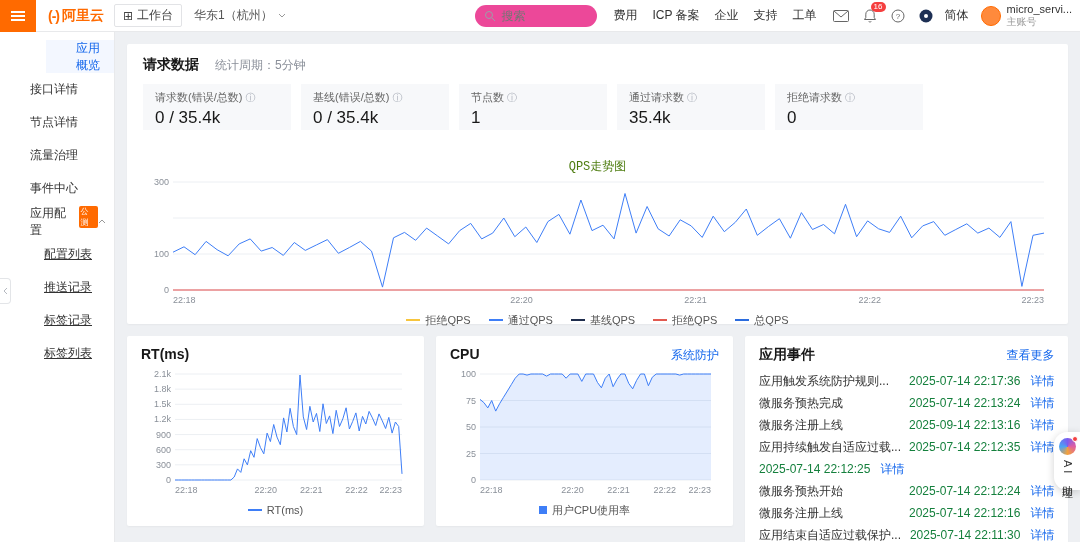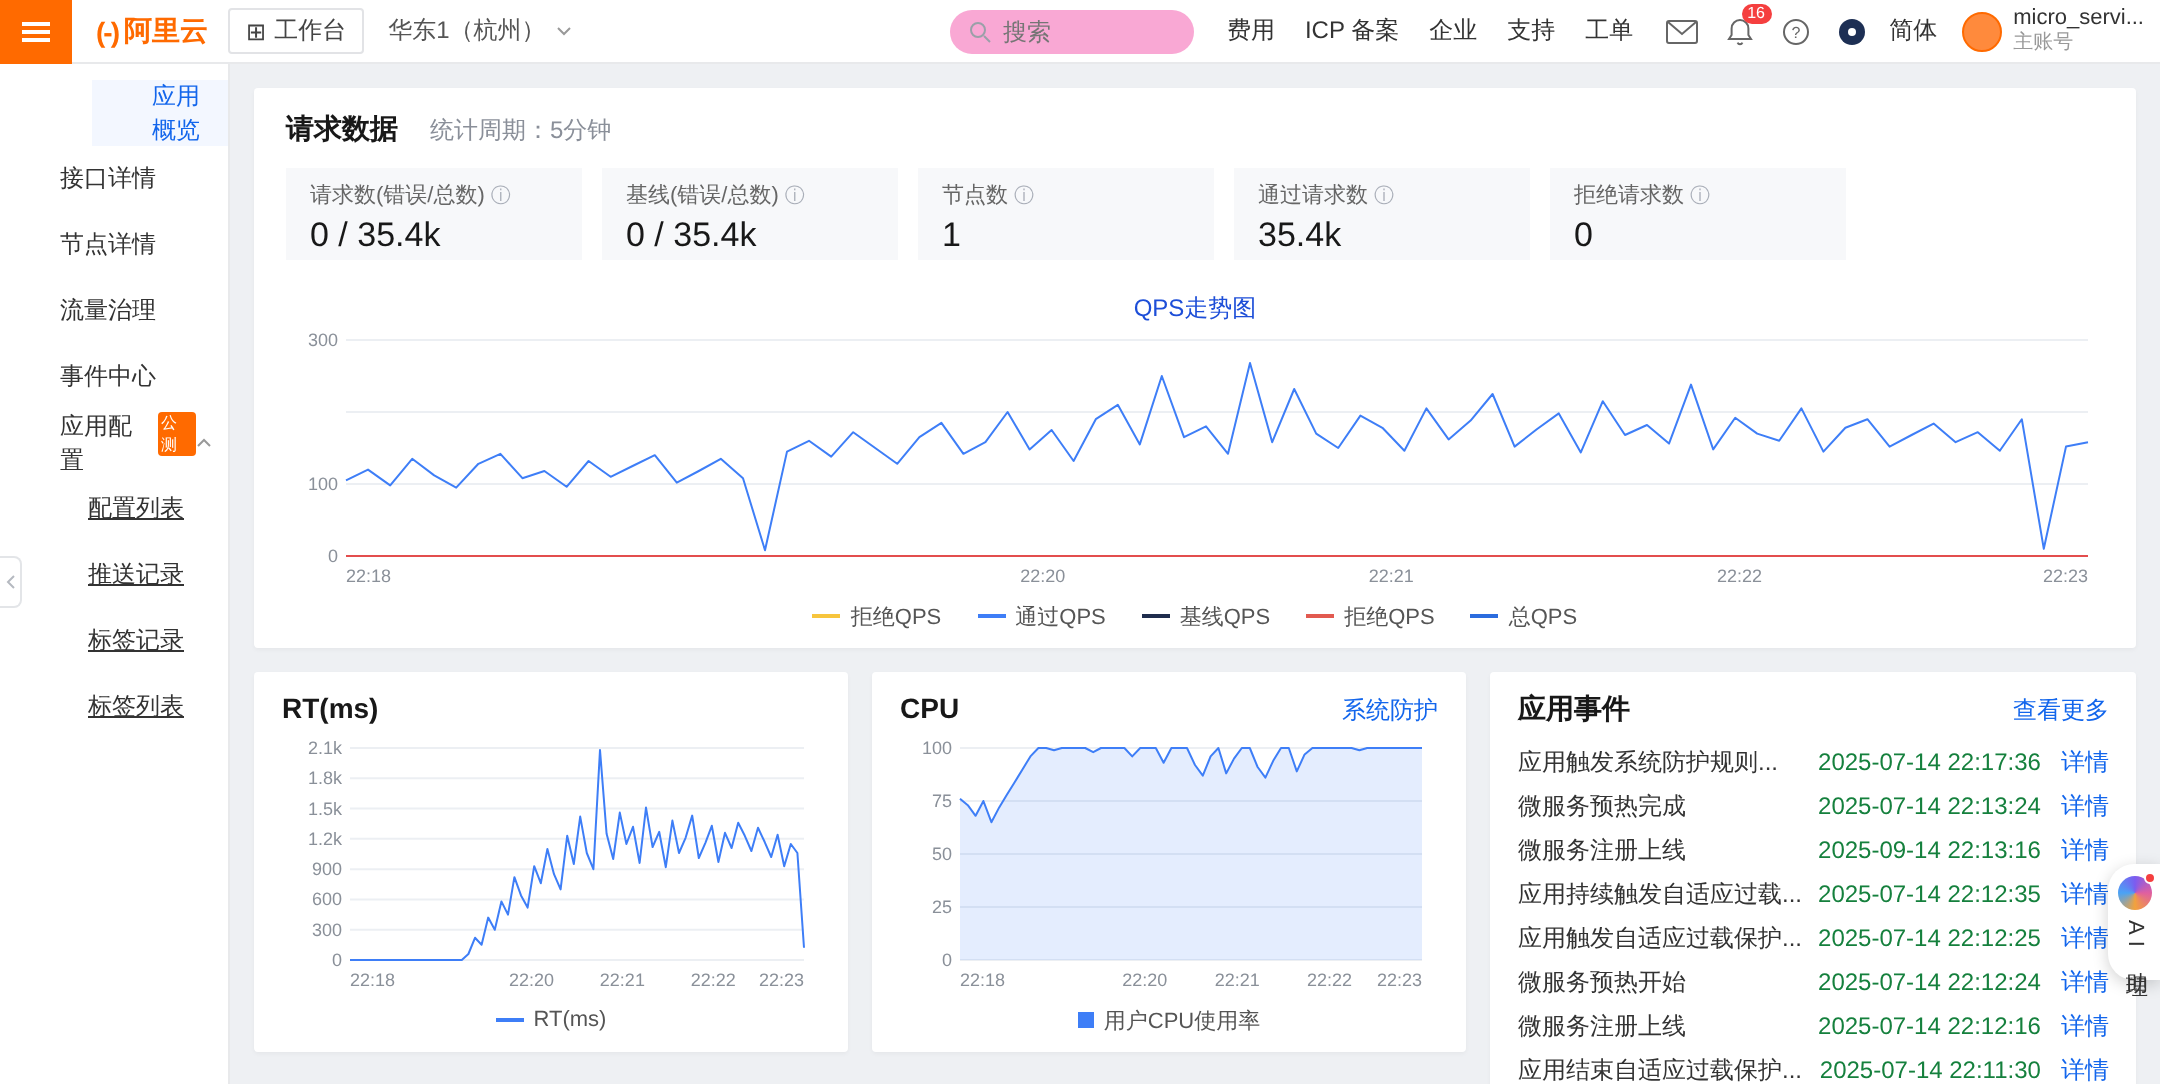--- a/index.html
+++ b/index.html
@@ -19,21 +19,21 @@
   .burger { width:14px; height:2px; background:#fff; display:block;
     box-shadow:0 -4px 0 #fff, 0 4px 0 #fff; }
   .logo { display:flex; align-items:center; gap:3px; padding:0 10px 0 12px;
     color:#ff6a00; font-weight:bold; font-size:14px; cursor:pointer; flex:none; }
   .logo-mark { font-weight:bold; letter-spacing:-1px; }
   .workbench { display:flex; align-items:center; gap:4px; border:1px solid #e2e3e6;
     border-radius:2px; padding:2px 8px; font-size:12px; color:#444; margin-right:12px;
     cursor:pointer; flex:none; }
   .region { display:flex; align-items:center; gap:5px; font-size:12px; color:#555;
     cursor:pointer; flex:none; }
-  .search { margin-left:auto; width:122px; height:22px; background:#f9a8d4;
+  .search { margin-left:auto; width:122px; height:22px; background:#ec4899;
     border-radius:11px; display:flex; align-items:center; gap:5px; padding:0 9px;
     flex:none; }
   .search input { border:none; outline:none; background:transparent; width:80px;
     font-size:12px; color:#333; font-family:inherit; }
   .top-links { display:flex; align-items:center; gap:15px; margin:0 16px;
     font-size:12px; color:#333; flex:none; }
   .top-links span { cursor:pointer; white-space:nowrap; }
   .top-icons { display:flex; align-items:center; gap:14px; margin-right:12px; flex:none;justify-content:center; }
   .icon-btn { position:relative; display:flex; align-items:center; cursor:pointer; }
   .bell-badge { position:absolute; top:-7px; left:8px; background:#f53f3f; color:#fff;
@@ -65,21 +65,21 @@
   .period { font-size:12px; color:#8a8f99; }
 
   
   .request-card { padding:12px 16px; margin-bottom:12px; height:280px; }
   .stats-row { display:flex; gap:10px; margin-top:10px; }
   .stat-box { background:#f7f8fa; min-width:148px; height:46px; padding:6px 12px; }
   .stat-label { font-size:11px; color:#666; display:flex; align-items:center; gap:3px;
     white-space:nowrap; }
   .info-icon { color:#a9aeb8; font-size:10px; cursor:pointer; }
   .stat-value { font-size:17px; color:#181818; margin-top:3px; }
-  .qps-title { text-align:center; font-size:12px; color:#1d4ed8; margin-top:16px; height:14px; }
+  .qps-title { text-align:center; font-size:12px; color:#4d7c0f; margin-top:28px; height:14px;font-family:Liberation Mono, monospace; }
   .chart-host { width:100%; position:relative; }
   .chart-qps { height:130px; margin-top:4px; }
   .legend-row { display:flex; justify-content:center; align-items:center; gap:18px;
     margin-top:6px; font-size:11px; color:#555; height:16px; }
   .legend-item { display:flex; align-items:center; gap:5px; }
   .legend-swatch { width:14px; height:2px; display:inline-block; }
   .legend-swatch.square { width:8px; height:8px; }
 
   
   .bottom-row { display:flex; gap:12px; align-items:flex-start; }
@@ -398,21 +398,20 @@
             <span class="event-name">微服务注册上线</span>
             <span class="event-time">2025-09-14 22:13:16</span>
             <a class="event-detail">详情</a>
           </div>
           <div class="event-row">
             <span class="event-name">应用持续触发自适应过载...</span>
             <span class="event-time">2025-07-14 22:12:35</span>
             <a class="event-detail">详情</a>
           </div>
           <div class="event-row">
-            <span class="event-name">应用触发自适应过载保护...</span>
             <span class="event-time">2025-07-14 22:12:25</span>
             <a class="event-detail">详情</a>
           </div>
           <div class="event-row">
             <span class="event-name">微服务预热开始</span>
             <span class="event-time">2025-07-14 22:12:24</span>
             <a class="event-detail">详情</a>
           </div>
           <div class="event-row">
             <span class="event-name">微服务注册上线</span>

